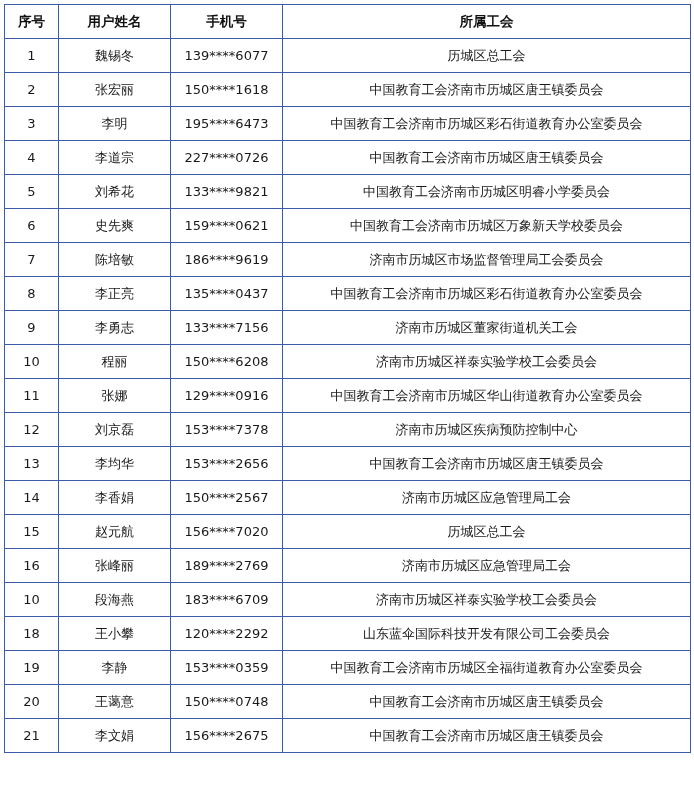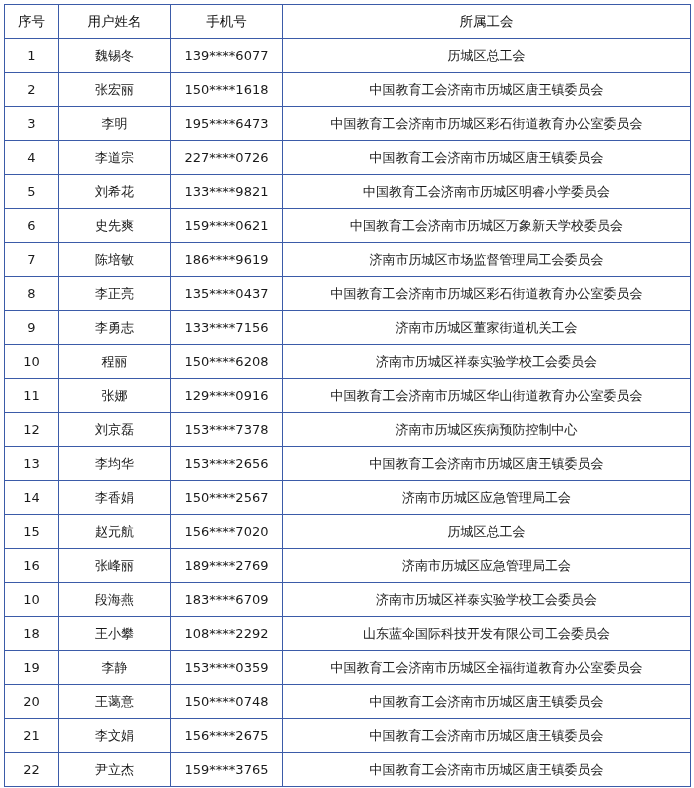--- a/index.html
+++ b/index.html
@@ -29,21 +29,21 @@
     vertical-align: middle;
     font-size: 13px;
     line-height: 1.2;
     padding: 0;
     height: 34px;
     box-sizing: border-box;
     white-space: nowrap;
     overflow: hidden;
   }
   table.data-table th {
-    font-weight: normal;
+    font-weight: bold;
     font-size: 13.5px;
     height: 34px;
     color: #111111;
   }
   col.c-index { width: 54px; }
   col.c-name  { width: 112px; }
   col.c-phone { width: 112px; }
   col.c-union { width: 408px; }
 
   td.cell-index { font-size: 13px; }
@@ -169,42 +169,36 @@
         </tr>
         <tr>
           <td class="cell-index">10</td>
           <td class="cell-name">段海燕</td>
           <td class="cell-phone">183****6709</td>
           <td class="cell-union">济南市历城区祥泰实验学校工会委员会</td>
         </tr>
         <tr>
           <td class="cell-index">18</td>
           <td class="cell-name">王小攀</td>
-          <td class="cell-phone">108****2292</td>
+          <td class="cell-phone">120****2292</td>
           <td class="cell-union">山东蓝伞国际科技开发有限公司工会委员会</td>
         </tr>
         <tr>
           <td class="cell-index">19</td>
           <td class="cell-name">李静</td>
           <td class="cell-phone">153****0359</td>
           <td class="cell-union">中国教育工会济南市历城区全福街道教育办公室委员会</td>
         </tr>
         <tr>
           <td class="cell-index">20</td>
           <td class="cell-name">王蔼意</td>
           <td class="cell-phone">150****0748</td>
           <td class="cell-union">中国教育工会济南市历城区唐王镇委员会</td>
         </tr>
         <tr>
           <td class="cell-index">21</td>
           <td class="cell-name">李文娟</td>
           <td class="cell-phone">156****2675</td>
-          <td class="cell-union">中国教育工会济南市历城区唐王镇委员会</td>
-        </tr>
-        <tr>
-          <td class="cell-index">22</td>
-          <td class="cell-name">尹立杰</td>
-          <td class="cell-phone">159****3765</td>
           <td class="cell-union">中国教育工会济南市历城区唐王镇委员会</td>
         </tr>
       </tbody>
   </table>
 </div>
 
 </body></html>

